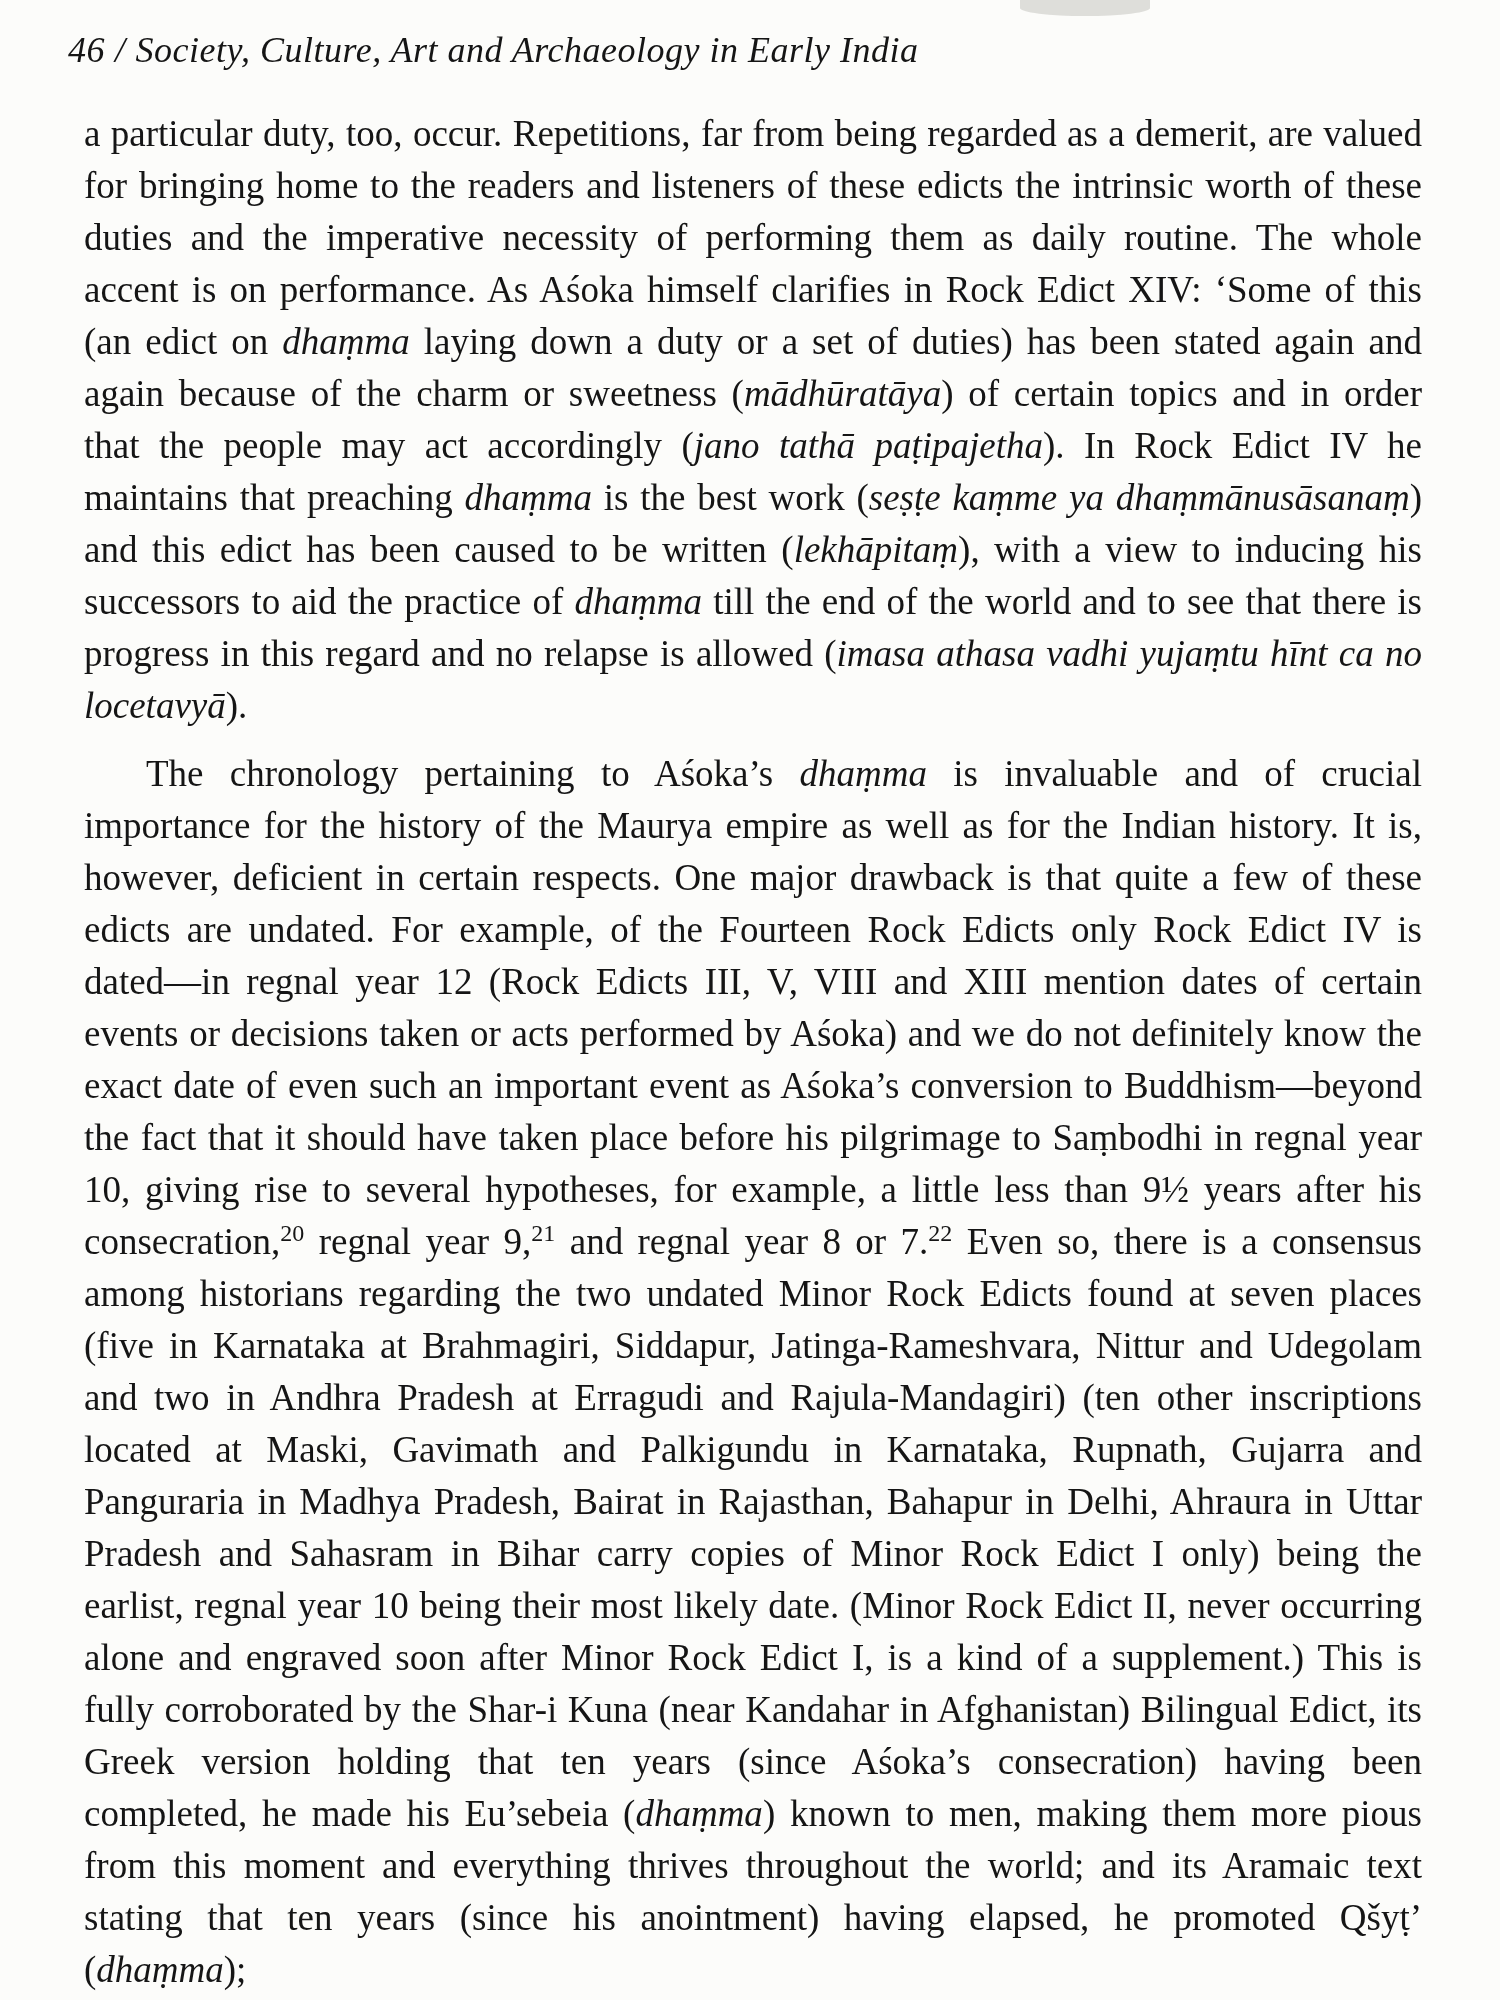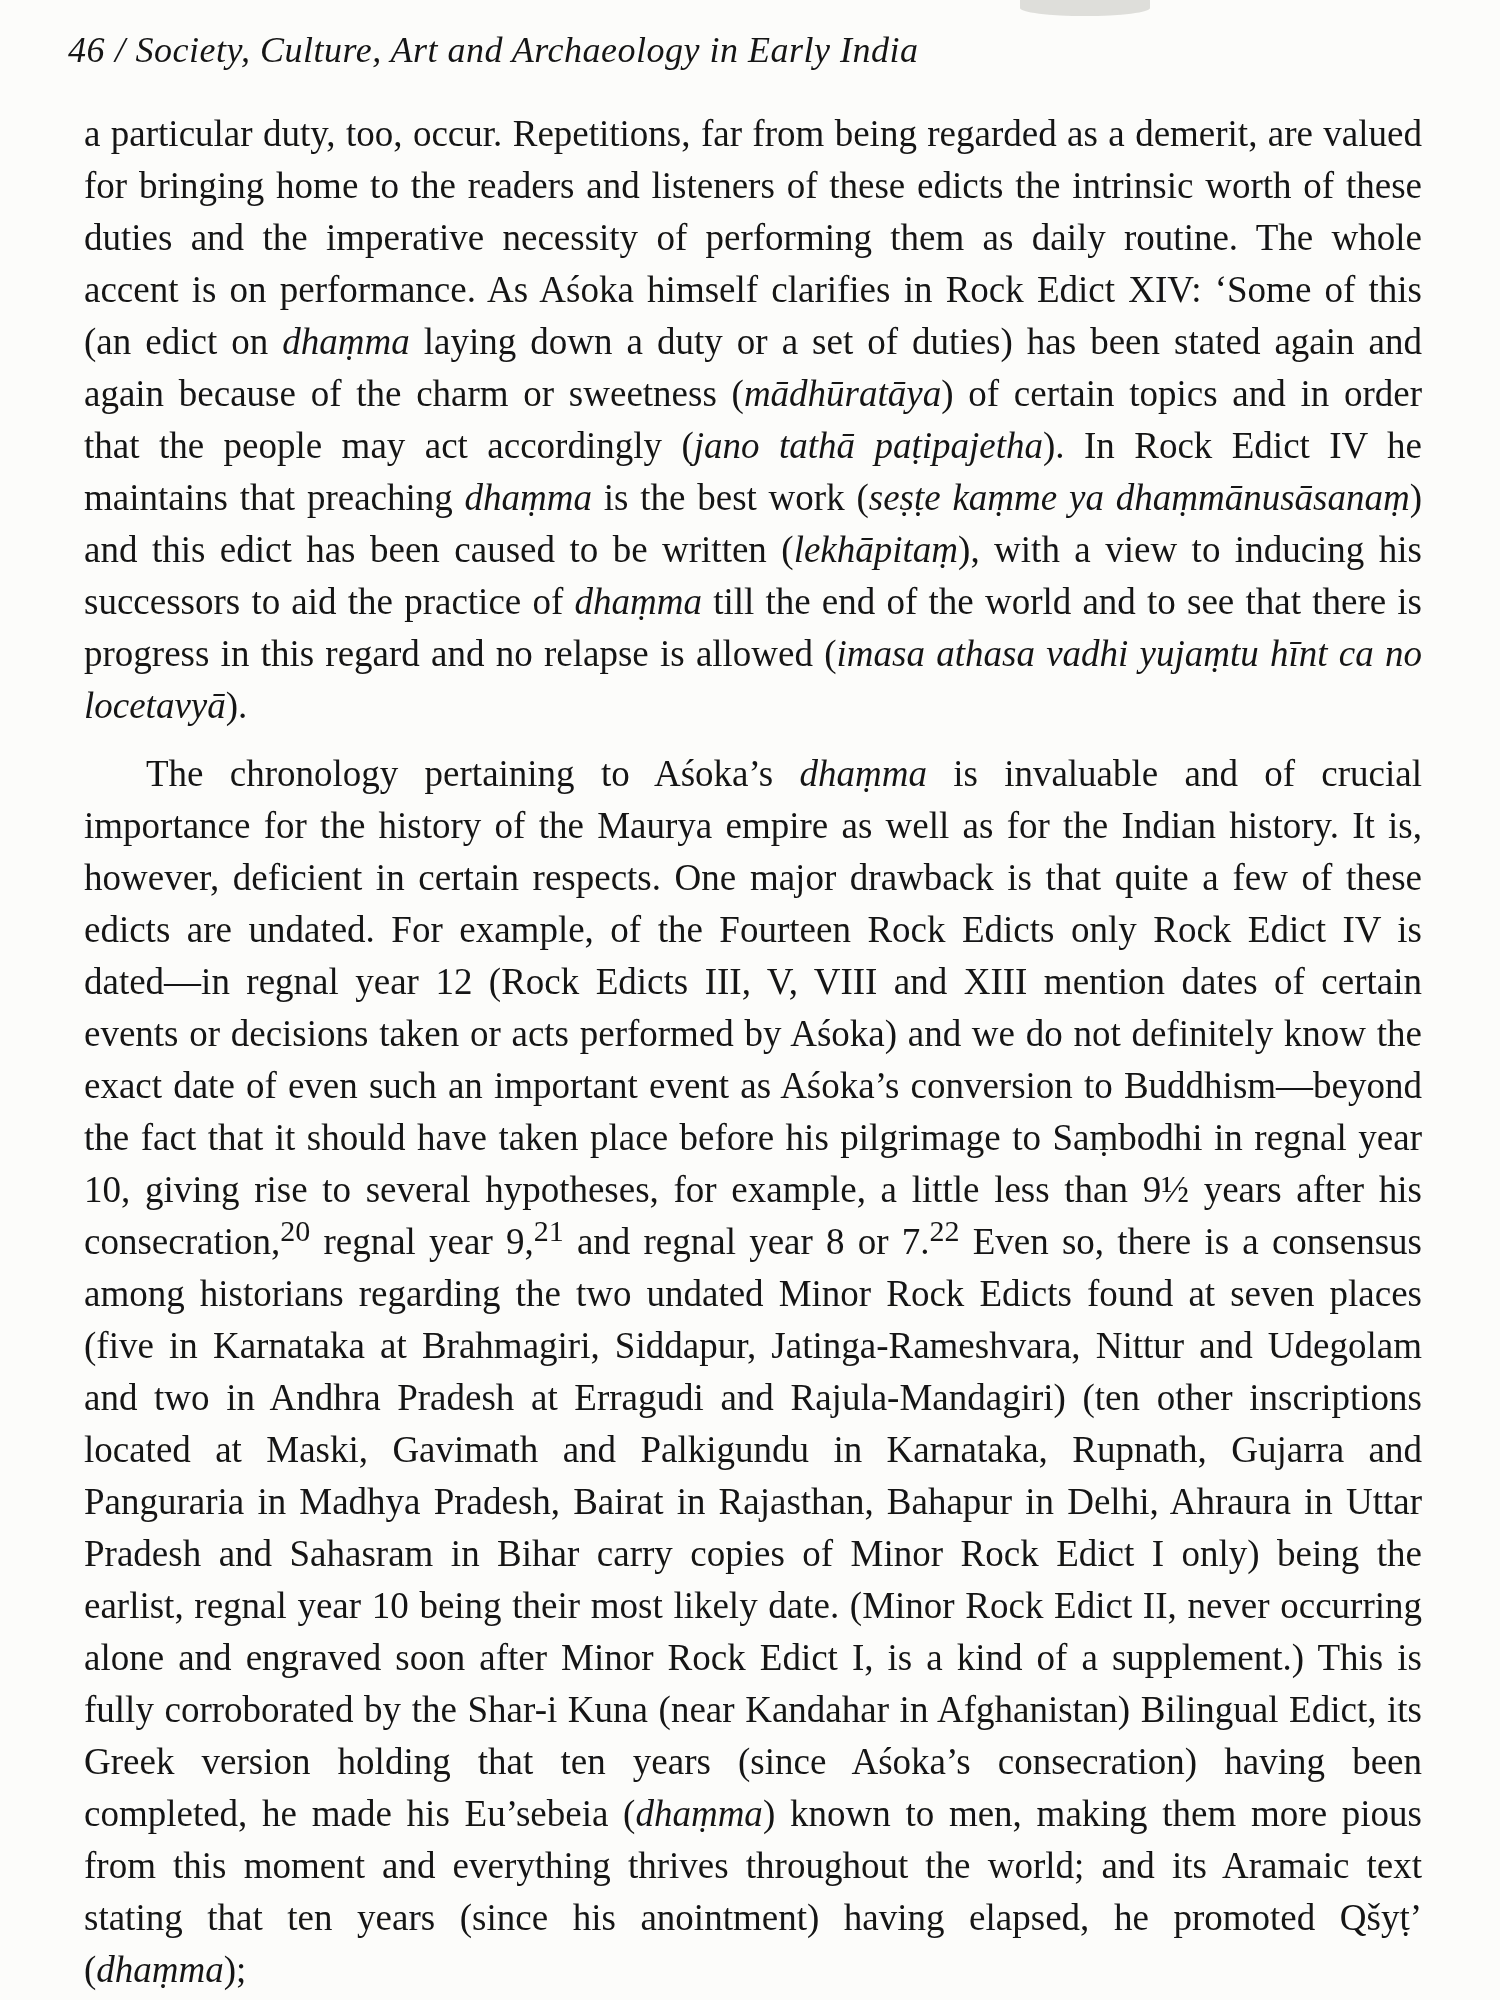--- a/index.html
+++ b/index.html
@@ -46,21 +46,21 @@
   .body-text p {
     margin: 16px;
     font-size: 37px;
     line-height: 52px;
     text-align: justify;
     word-spacing: 1px;
   }
   .body-text p.indented { text-indent: 62px; }
   .body-text .it { font-style: italic; }
   .body-text sup {
-    font-size: 30px;
+    font-size: 24px;
     line-height: 0;
     vertical-align: super;
   }
 </style>
 </head>
 <body>
 
 <div class="page">
   <div class="scan-smudge"></div>
   <div class="content">

